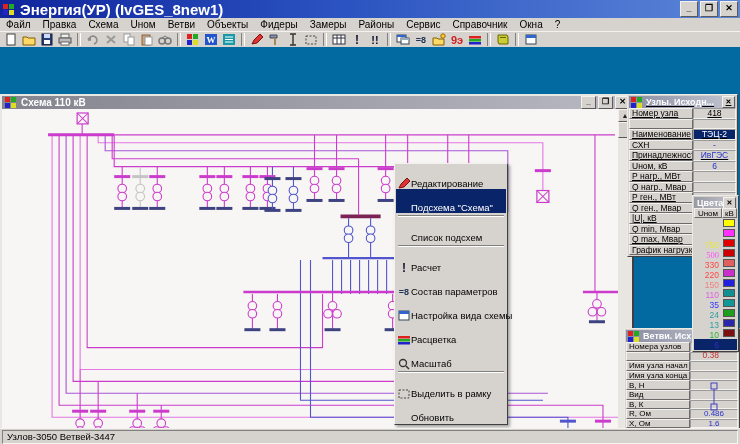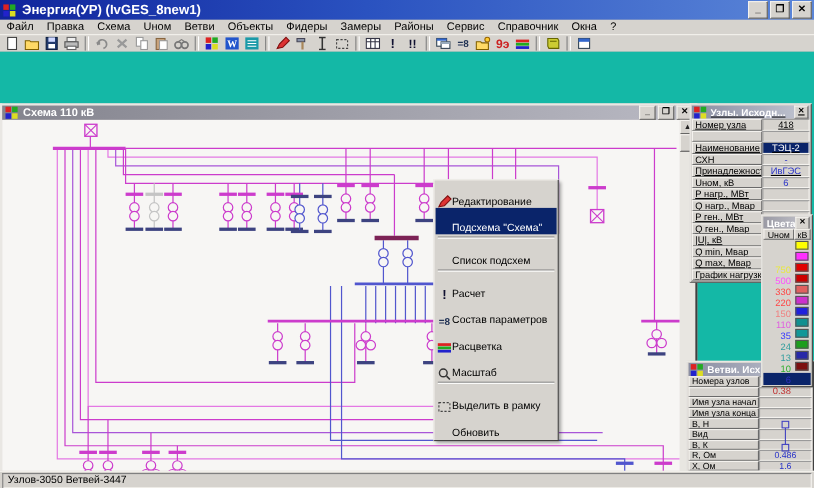--- a/index.html
+++ b/index.html
@@ -5,33 +5,33 @@
   html,body{margin:0;padding:0;}
   body{width:740px;height:444px;position:relative;overflow:hidden;
        font-family:"Liberation Sans",sans-serif;background:#a8a8a8;font-size:10px;
        -webkit-font-smoothing:none;}
   .raised{border:1px solid;border-color:#f4f2ee #5a5a5a #5a5a5a #f4f2ee;}
   .sunken{border:1px solid;border-color:#808080 #f7f5f1 #f7f5f1 #808080;}
   
   #titlebar{position:absolute;left:0;top:0;width:740px;height:18px;
     background:linear-gradient(90deg,#10249c,#2a52c0 45%,#5b86d8);color:#fff;
     display:flex;align-items:center;padding:0 2px;box-sizing:border-box;}
-  #titlebar .ttext{font-weight:bold;font-size:12px;margin-left:4px;white-space:nowrap;}
+  #titlebar .ttext{font-weight:bold;font-size:15px;margin-left:4px;white-space:nowrap;}
   .winbtns{margin-left:auto;display:flex;gap:2px;}
   .tbtn{width:16px;height:14px;background:#d6d3ce;color:#000;font-size:9px;line-height:12px;
     text-align:center;font-weight:bold;font-family:"Liberation Sans",sans-serif;}
   #menubar{position:absolute;left:0;top:18px;width:740px;height:13px;background:#d6d3ce;
     display:flex;align-items:center;font-size:10px;color:#000;}
   #menubar span{padding:0 6px;}
   #toolbar{position:absolute;left:0;top:31px;width:740px;height:16px;background:#d6d3ce;
     border-top:1px solid #f4f2ee;display:flex;align-items:center;padding-left:2px;box-sizing:border-box;}
   .tbi{width:18px;height:15px;display:inline-flex;align-items:center;justify-content:center;}
   .tbsep{width:2px;height:13px;margin:0 3px;border-left:1px solid #808080;border-right:1px solid #fff;}
   .icon14{width:14px;height:13px;display:block;}
-  #mdi{position:absolute;left:0;top:47px;width:740px;height:381px;background:#14b8a6;}
+  #mdi{position:absolute;left:0;top:47px;width:740px;height:381px;background:#0369a1;}
   
   #schemawin{position:absolute;left:0;top:47px;width:634px;height:381px;background:#d6d3ce;
     border:2px solid;border-color:#e9e7e3 #404040 #404040 #e9e7e3;box-sizing:border-box;z-index:1;}
   #schematitle{height:13px;background:linear-gradient(90deg,#84848e,#b9b9c3);color:#fff;
     display:flex;align-items:center;padding:0 2px;font-size:10px;font-weight:bold;}
   #schematitle .ttext{margin-left:3px;}
   .tbtn.small{width:13px;height:11px;line-height:9px;font-size:8px;}
   #canvasrow{display:flex;height:338px;}
   #schemacanvas{width:616px;height:338px;background:#f7f6f4;position:relative;overflow:hidden;}
   #vscroll{width:14px;height:338px;background:#e8e6e1;display:flex;flex-direction:column;box-sizing:border-box;}
@@ -658,21 +658,21 @@
     <div class="chead">
       <span class="chcell" style="width:28px">Uном</span>
       <span class="chcell" style="width:15px">кВ</span>
     </div>
     <div id="cvetarows">
         <div class="crow">
           <span class="cval" style="color: rgb(232, 232, 64);">750</span>
           <span class="csw" style="background: rgb(255, 255, 0);"></span>
         </div>
         <div class="crow">
-          <span class="cval" style="color: rgb(255, 80, 255);">500</span>
+          <span class="cval" style="color: rgb(255, 80, 255); font-family: Liberation Serif, serif;">500</span>
           <span class="csw" style="background: rgb(255, 48, 255);"></span>
         </div>
         <div class="crow">
           <span class="cval" style="color: rgb(255, 69, 69);">330</span>
           <span class="csw" style="background: rgb(224, 0, 0);"></span>
         </div>
         <div class="crow">
           <span class="cval" style="color: rgb(255, 69, 69);">220</span>
           <span class="csw" style="background: rgb(204, 0, 0);"></span>
         </div>
@@ -741,20 +741,29 @@
       </span>
       <span>Расчет</span>
     </div>
     <div class="cmitem">
       <span class="cmicon">
         <svg class="icon14" viewBox="0 0 14 13">
           <text x="7" y="10" font-size="9" font-weight="bold" fill="#223355" text-anchor="middle">=8</text>
         </svg>
       </span>
       <span>Состав параметров</span>
+    </div>
+    <div class="cmitem">
+      <span class="cmicon">
+        <svg class="icon14" viewBox="0 0 14 13">
+          <rect x="2" y="2" width="10" height="9" fill="#fff" stroke="#345"></rect>
+          <rect x="2" y="2" width="10" height="3" fill="#36c"></rect>
+        </svg>
+      </span>
+      <span>Настройка вида схемы</span>
     </div>
     <div class="cmitem">
       <span class="cmicon">
         <svg class="icon14" viewBox="0 0 14 13">
           <rect x="1" y="3" width="12" height="2.5" fill="#d22"></rect>
           <rect x="1" y="6" width="12" height="2.5" fill="#2a2"></rect>
           <rect x="1" y="9" width="12" height="2.5" fill="#22c"></rect>
         </svg>
       </span>
       <span>Расцветка</span>

